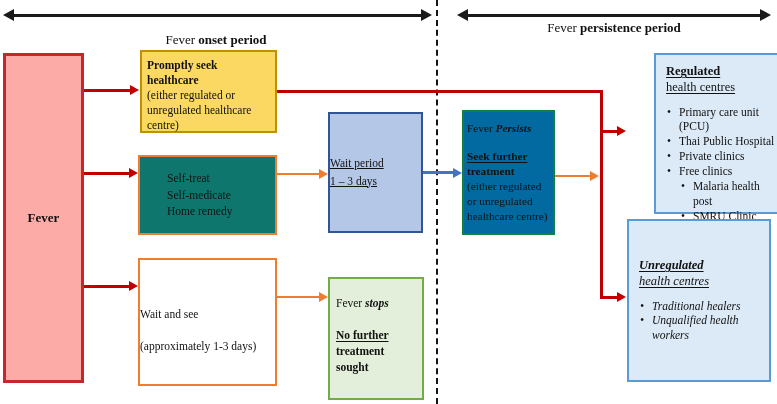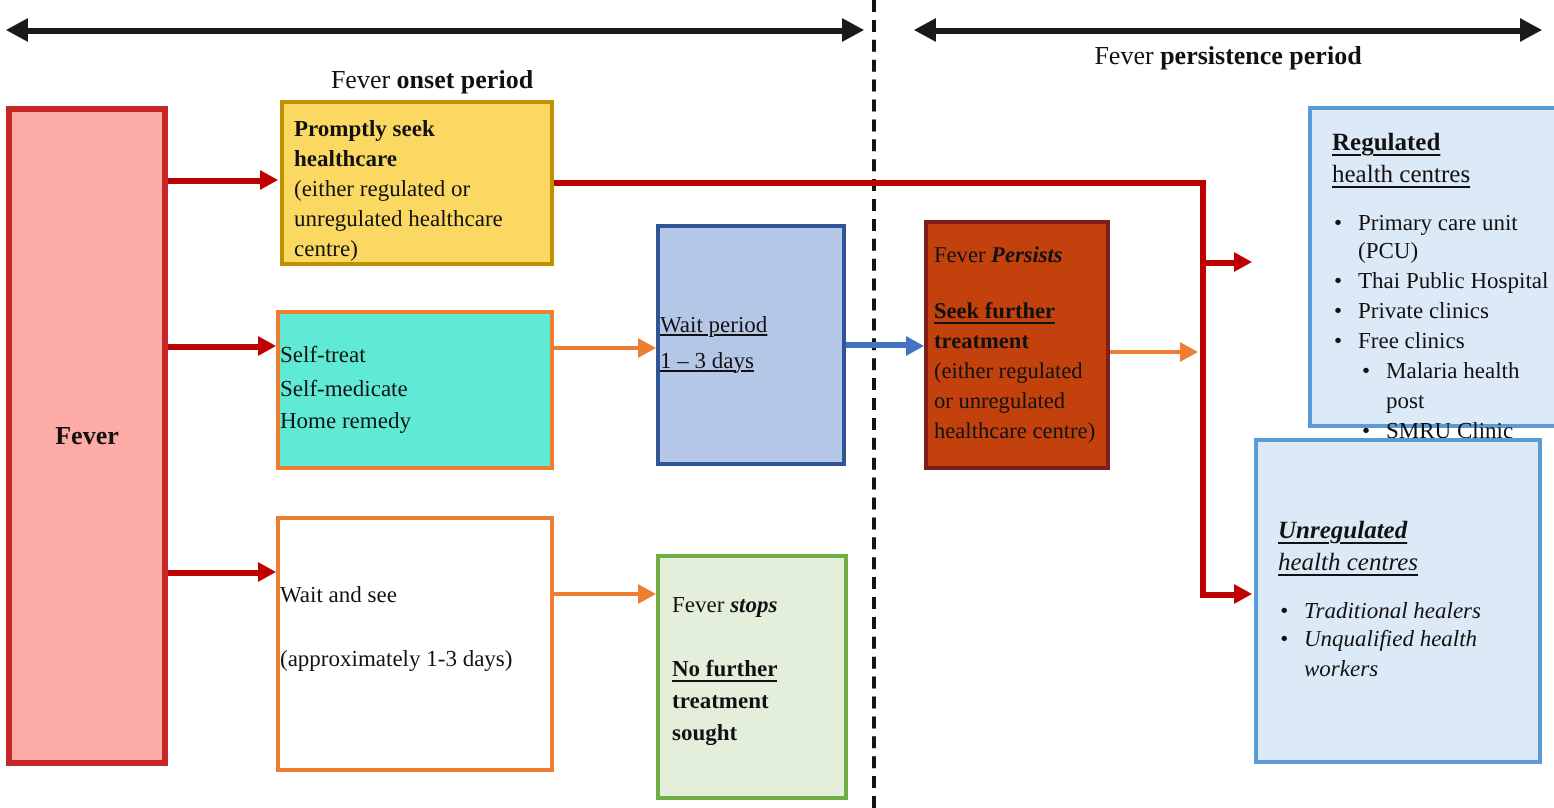--- a/index.html
+++ b/index.html
@@ -25,37 +25,37 @@
   .box{position:absolute;box-sizing:border-box;text-align:left;}
   .b-fever{left:3px;top:53px;width:81px;height:330px;
     background:#FCABA6;border:3px solid #C62828;
     display:flex;align-items:center;justify-content:center;
     font-weight:bold;font-size:13px;}
   .b-promptly{left:140px;top:50px;width:137px;height:83px;
     background:#FAD862;border:2px solid #BF9000;
     font-size:11.5px;line-height:1.3;padding:6px 5px 0 5px;}
   .b-promptly .t{font-weight:bold;}
   .b-selftreat{left:138px;top:155px;width:139px;height:80px;
-    background:#5eead4;border:2px solid #ED7D31;
+    background:#0f766e;border:2px solid #ED7D31;
     display:flex;flex-direction:column;justify-content:center;
-    font-size:11.5px;line-height:1.45;}
+    font-size:11.5px;line-height:1.45;padding-left:27px;}
   .b-waitsee{left:138px;top:258px;width:139px;height:128px;
     background:#ffffff;border:2px solid #ED7D31;
-    font-size:11.5px;padding-top:32px;}
+    font-size:11.5px;padding-top:48px;}
   .b-waitsee .l2{margin-top:20px;}
   .b-waitperiod{left:328px;top:112px;width:95px;height:121px;
     background:#B4C7E7;border:2px solid #2F5597;
     display:flex;flex-direction:column;justify-content:center;
     font-size:11.5px;line-height:1.5;text-decoration:underline;}
   .b-stops{left:328px;top:258px;width:96px;height:123px;
     background:#E3EFDA;border:2px solid #70AD47;
     font-size:11.5px;line-height:1.4;padding:16px 6px 0 6px;margin-top:19px;}
   .b-stops .blk{margin-top:16px;font-weight:bold;}
   .b-persists{left:462px;top:110px;width:93px;height:125px;
-    background:#c2410c;border:2px solid #7f1d1d;
+    background:#0369a1;border:2px solid #15803d;
     font-size:11.3px;line-height:1.32;padding:9px 3px 0 3px;}
   .b-persists .blk{margin-top:13px;font-weight:bold;}
   .em{font-weight:bold;font-style:italic;}
   .ul{text-decoration:underline;text-underline-offset:2px;font-weight:bold;}
   .b-right{background:#DCE9F7;border:2px solid #5B9BD5;text-align:left;
     padding:8px 4px 0 10px;}
   .b-regulated{left:654px;top:53px;width:132px;height:161px;}
   .b-unregulated{left:627px;top:219px;width:144px;height:163px;padding-top:36px;font-style:italic;}
   .rt-title{font-size:12.5px;font-weight:bold;text-decoration:underline;
     text-underline-offset:2px;line-height:1.3;}

